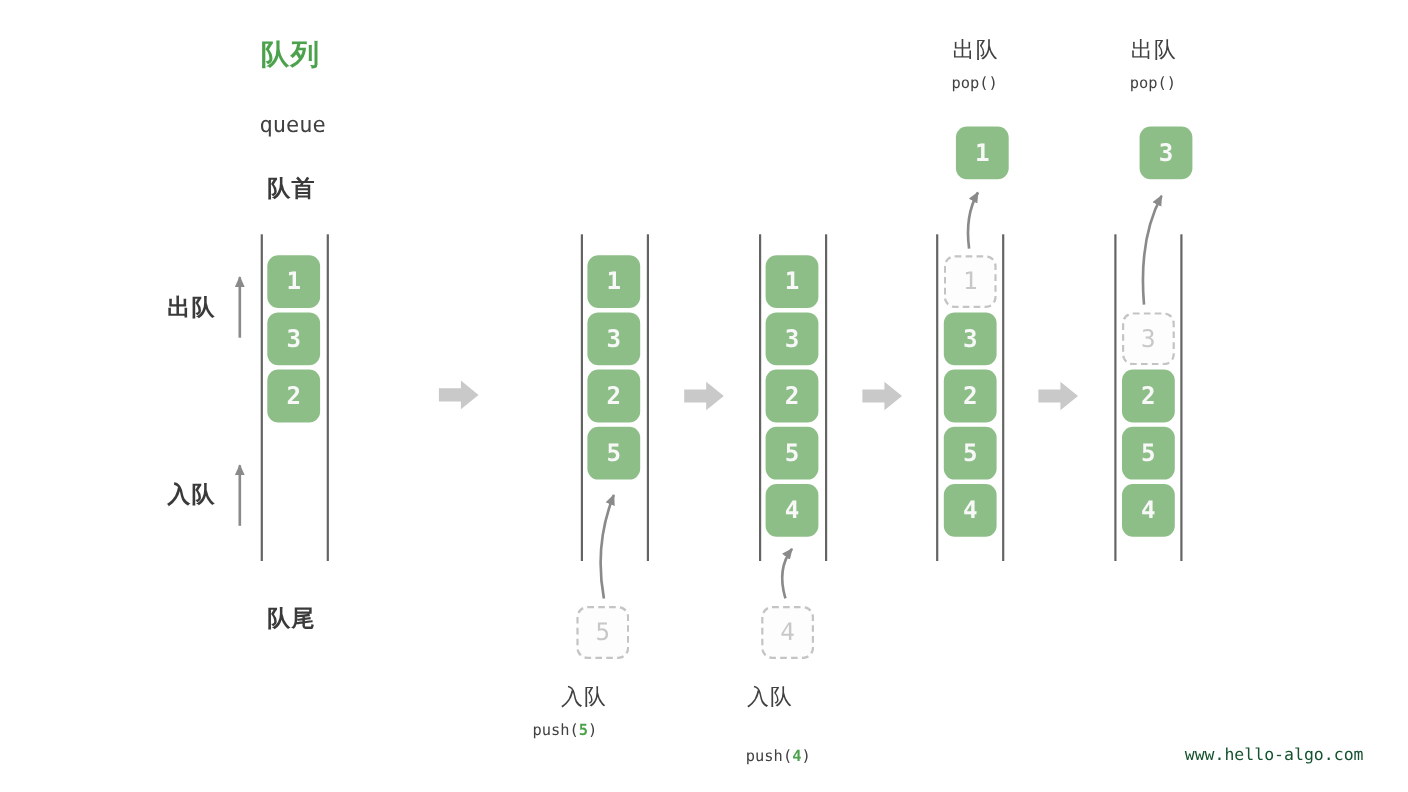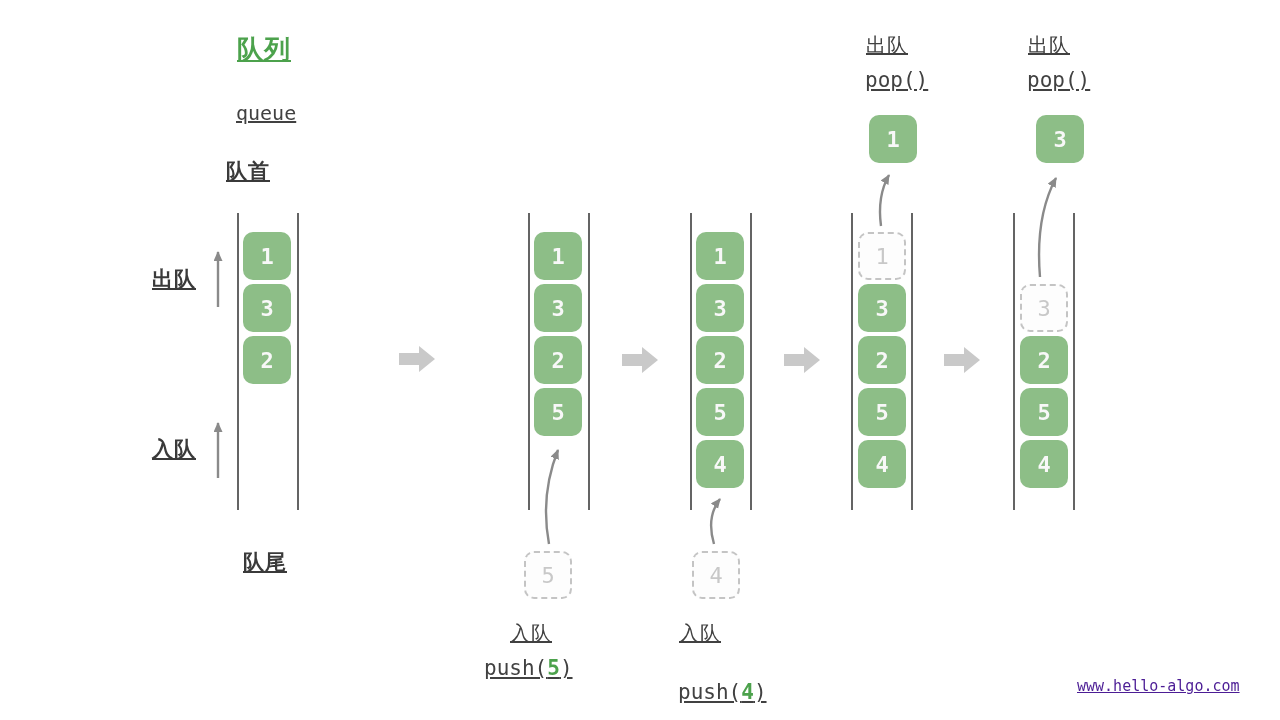--- a/index.html
+++ b/index.html
@@ -1,49 +1,49 @@
 <!DOCTYPE html>
 <html><head>
 <meta charset="utf-8">
 <style>
   html,body{margin:0;padding:0;background:#ffffff;}
   .canvas{
     position:relative;width:1280px;height:720px;background:#ffffff;overflow:hidden;
     font-family:"Liberation Sans",sans-serif;color:#3d3d3d;
   }
-  .abs{position:absolute;text-decoration:underline;}
+  .abs{position:absolute;}
   .title-zh{font-size:26px;font-weight:700;color:#4ca24c;letter-spacing:1px;}
   .title-en{font-size:20px;color:#414141;font-family:"DejaVu Sans Mono",monospace;}
   .zh-bold{font-size:21px;font-weight:700;color:#3a3a3a;letter-spacing:1px;}
   .zh-reg{font-size:20px;color:#414141;letter-spacing:1px;}
-  .code{font-size:21px;color:#414141;font-family:"DejaVu Sans Mono",monospace;}
+  .code{font-size:14px;color:#414141;font-family:"DejaVu Sans Mono",monospace;}
   .code .arg{color:#4ca24c;font-weight:700;}
   .wall{position:absolute;width:2px;background:#646464;}
   .box{
     position:absolute;width:48px;height:48px;box-sizing:border-box;
     background:#8dbe87;border-radius:10px;
     color:#f8f8f8;font-size:22px;font-weight:600;
     display:flex;align-items:center;justify-content:center;
     font-family:"DejaVu Sans Mono",monospace;
   }
   .box.ghost{
     background:#fdfdfd;border:2px dashed #c4c4c4;color:#c8c8c8;font-weight:500;
   }
   .overlay{position:absolute;left:0;top:0;pointer-events:none;}
-  .watermark{font-size:15px;color:#4c1d95;font-family:"DejaVu Sans Mono",monospace;}
+  .watermark{font-size:15px;color:#14532d;font-family:"DejaVu Sans Mono",monospace;}
 </style>
 </head>
 <body>
 
 <div class="canvas">
 
   <div class="abs title-zh" style="left:237px;top:32px;">队列</div>
   <div class="abs title-en" style="left:236px;top:71px;margin-top:30px;">queue</div>
 
-  <div class="abs zh-bold" style="left:226px;top:157px;">队首</div>
+  <div class="abs zh-bold" style="left:243px;top:157px;">队首</div>
   <div class="abs zh-bold" style="left:243px;top:548px;">队尾</div>
 
   <div class="abs zh-bold" style="left:152px;top:265px;">出队</div>
   <div class="abs zh-bold" style="left:152px;top:435px;">入队</div>
 
   <div>
     <div class="wall" style="left:237px;top:213px;height:297px;"></div>
     <div class="wall" style="left:297px;top:213px;height:297px;"></div>
     <div class="box" style="left:243px;top:232px;">1</div>
     <div class="box" style="left:243px;top:284px;">3</div>

